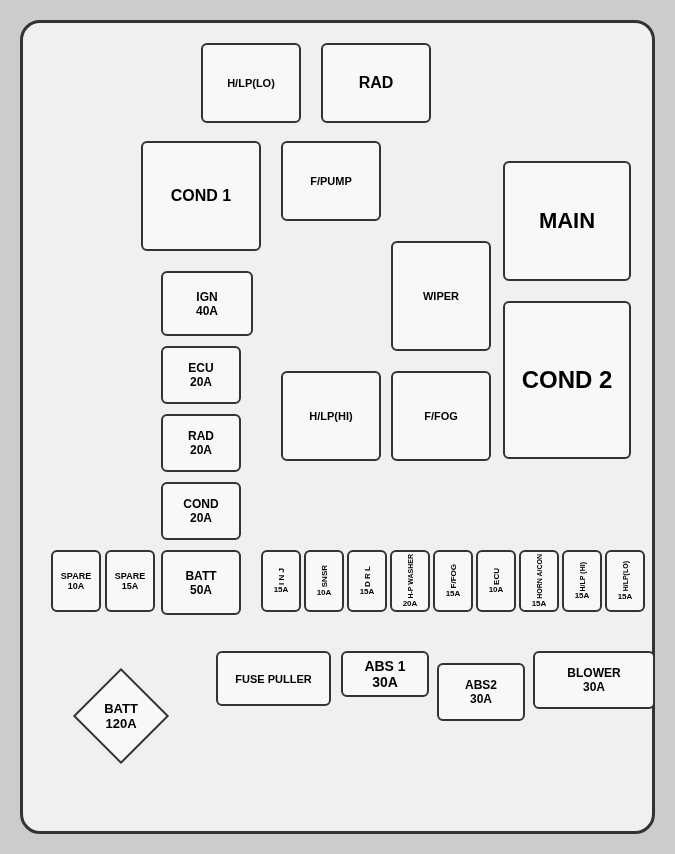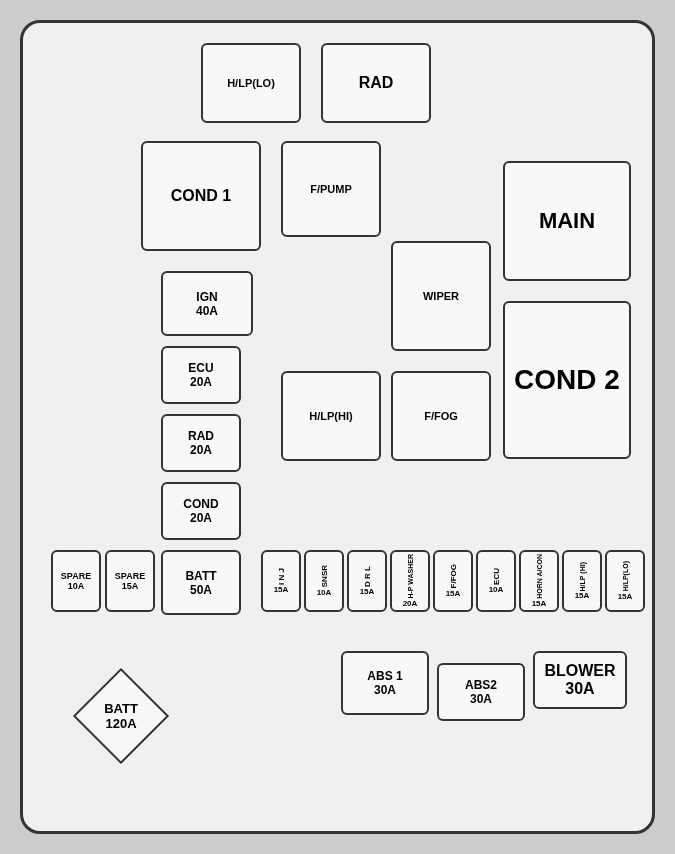--- a/index.html
+++ b/index.html
@@ -56,21 +56,21 @@
 
   <div class="fuse-block medium" style="left:298px;top:20px;width:110px;height:80px;">
     <span>RAD</span>
   </div>
 
 
   <div class="fuse-block medium" style="left:118px;top:118px;width:120px;height:110px;">
     <span>COND 1</span>
   </div>
 
-  <div class="fuse-block small" style="left:258px;top:118px;width:100px;height:96px;">
+  <div class="fuse-block small" style="left:258px;top:118px;width:100px;height:80px;">
     <span>F/PUMP</span>
   </div>
 
 
   <div class="fuse-block large" style="left:480px;top:138px;width:128px;height:120px;">
     <span>MAIN</span>
   </div>
 
   <div class="fuse-block small" style="left:138px;top:248px;width:92px;height:65px;font-size:12px;">
     <span>IGN</span>
@@ -93,21 +93,21 @@
   </div>
 
   <div class="fuse-block small" style="left:258px;top:348px;width:100px;height:90px;">
     <span>H/LP(HI)</span>
   </div>
 
   <div class="fuse-block small" style="left:368px;top:348px;width:100px;height:90px;">
     <span>F/FOG</span>
   </div>
 
-  <div class="fuse-block large" style="left:480px;top:278px;width:128px;height:158px;font-size:28px;">
+  <div class="fuse-block large" style="left:480px;top:278px;width:128px;height:158px;font-size:24px;">
     <span>COND 2</span>
   </div>
 
   <div class="fuse-block small" style="left:138px;top:459px;width:80px;height:58px;font-size:12px;">
     <span>COND</span>
     <span>20A</span>
   </div>
 
   <div class="fuse-block small" style="left:138px;top:527px;width:80px;height:65px;font-size:12px;">
     <span>BATT</span>
@@ -170,29 +170,32 @@
   </div>
 
   <div style="position:absolute;left:50px;top:645px;width:96px;height:96px;">
     <div style="position:absolute;width:68px;height:68px;background:#f8f8f8;border:2px solid #333;transform:rotate(45deg);left:14px;top:14px;"></div>
     <div style="position:absolute;width:100%;height:100%;display:flex;flex-direction:column;align-items:center;justify-content:center;font-weight:bold;font-size:13px;">
       <span>BATT</span>
       <span>120A</span>
     </div>
   </div>
 
-
-  <div class="fuse-block small" style="left:318px;top:628px;width:88px;height:64px;font-size:12px;">
+  <div class="fuse-block small" style="left:193px;top:628px;width:115px;height:55px;font-size:11px;">
+    <span>FUSE PULLER</span>
+  </div>
+
+  <div class="fuse-block small" style="left:318px;top:628px;width:88px;height:46px;font-size:14px;">
     <span>ABS 1</span>
     <span>30A</span>
   </div>
 
   <div class="fuse-block small" style="left:414px;top:640px;width:88px;height:58px;font-size:12px;">
     <span>ABS2</span>
     <span>30A</span>
   </div>
 
-  <div class="fuse-block small" style="left:510px;top:628px;width:94px;height:58px;font-size:16px;">
+  <div class="fuse-block small" style="left:510px;top:628px;width:122px;height:58px;font-size:12px;">
     <span>BLOWER</span>
     <span>30A</span>
   </div>
 
 </div>
 
 </body></html>

